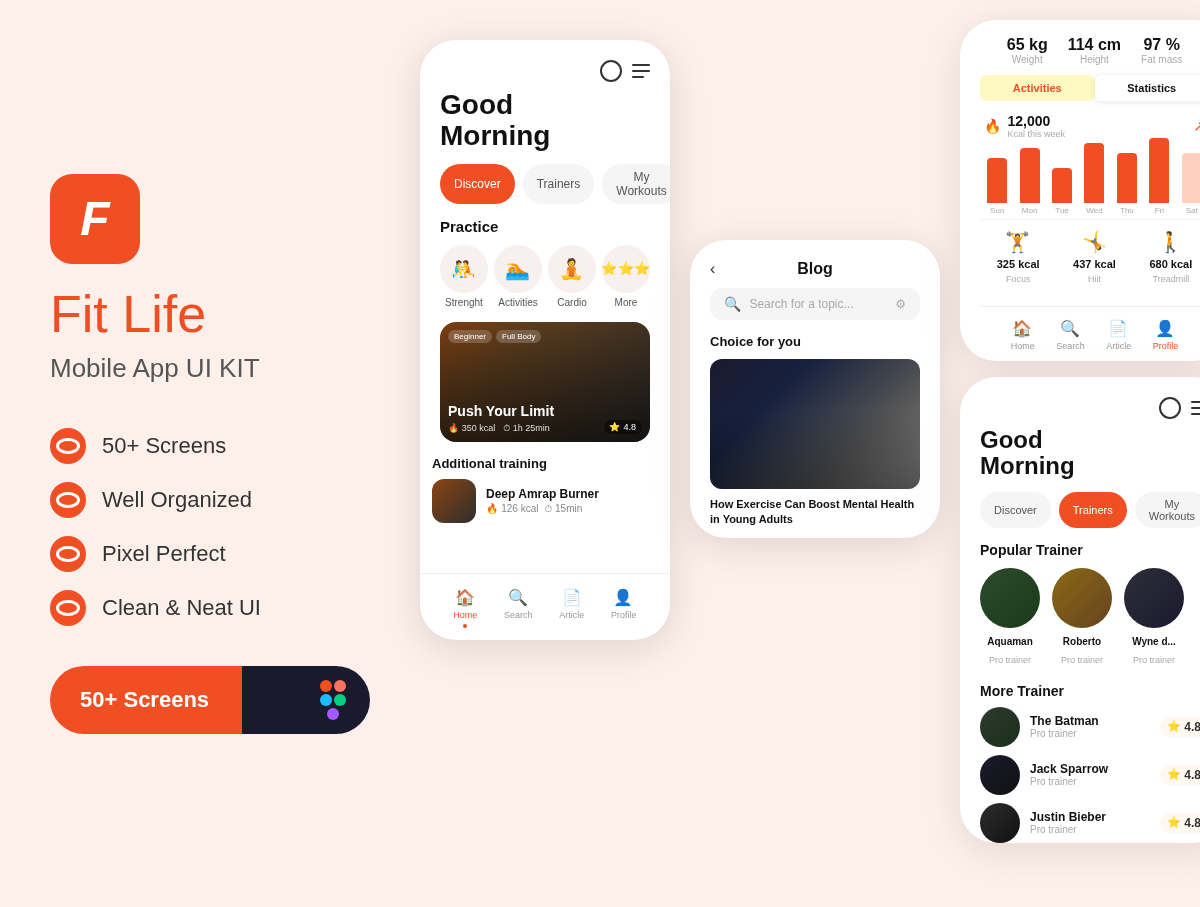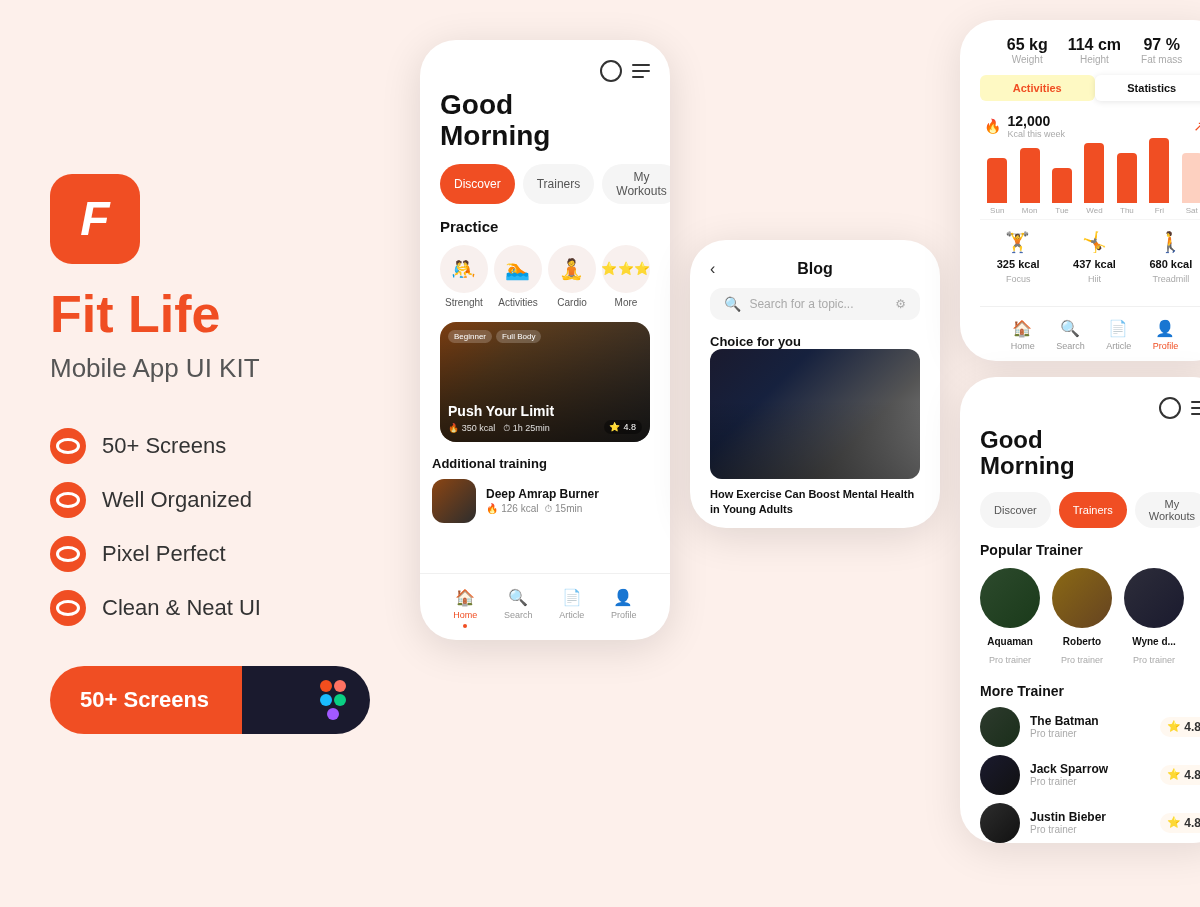--- a/index.html
+++ b/index.html
@@ -34,21 +34,21 @@
     }
     .app-icon-letter {
       color: white;
       font-size: 48px;
       font-weight: 700;
       font-style: italic;
     }
 
     .brand-name {
       font-size: 52px;
-      font-weight: 700;
+      font-weight: 400;
       color: #f04e23;
       line-height: 1;
       margin-bottom: 13px;
     }
 
     .brand-subtitle {
       font-size: 26px;
       font-weight: 400;
       color: #555;
       margin-bottom: 44px;
@@ -453,21 +453,21 @@
       color: #aaa;
     }
 
     .choice-section {
       padding: 0 20px 10px;
     }
     .choice-title {
       font-size: 13px;
       font-weight: 700;
       color: #111;
-      margin-bottom: 0;
+      margin-bottom: 10px;
     }
     .blog-img {
       width: 100%;
       height: 130px;
       background: linear-gradient(135deg, #1a1a2e 0%, #16213e 30%, #555 70%, #888 100%);
       border-radius: 12px;
       margin-bottom: 8px;
       position: relative;
       overflow: hidden;
     }

